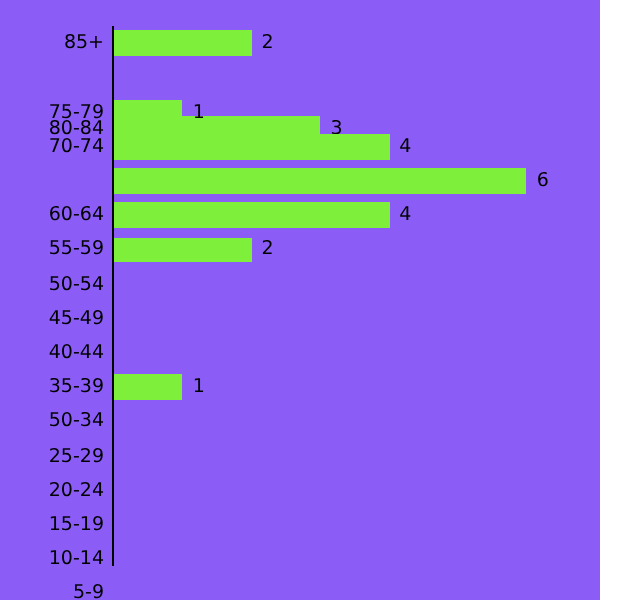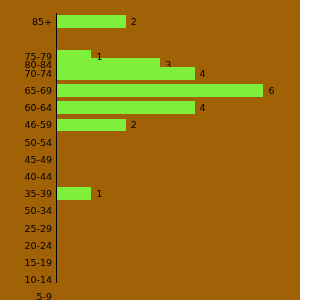--- a/index.html
+++ b/index.html
@@ -10,21 +10,21 @@
   body {
     width: 300px;
     height: 300px;
     font-family: "DejaVu Sans", sans-serif;
     overflow: hidden;
   }
   #chart-root {
     position: relative;
     width: 300px;
     height: 300px;
-    background: #a16207;
+    background: #8b5cf6;
   }
   .plot-area {
     position: absolute;
     left: 0;
     top: 0;
     width: 300px;
     height: 300px;
   }
   .axis-line {
     position: absolute;
@@ -90,31 +90,30 @@
           <div class="cat-label">75-79</div>
           <div class="bar" style="width: 34.4px; background: rgb(126, 240, 60);"></div>
           <div class="bar-value" style="left: 96.4px;">1</div>
         </div>
         <div class="row" style="top: 64.8px;">
           <div class="cat-label">70-74</div>
           <div class="bar" style="width: 137.6px; background: rgb(126, 240, 60);"></div>
           <div class="bar-value" style="left: 199.6px;">4</div>
         </div>
         <div class="row" style="top: 82px;">
-          <div class="cat-label">65-69</div>
           <div class="bar" style="width: 206.4px; background: rgb(126, 240, 60);"></div>
           <div class="bar-value" style="left: 268.4px;">6</div>
         </div>
         <div class="row" style="top: 99.2px;">
           <div class="cat-label">60-64</div>
           <div class="bar" style="width: 137.6px; background: rgb(126, 240, 60);"></div>
           <div class="bar-value" style="left: 199.6px;">4</div>
         </div>
         <div class="row" style="top: 116.4px;">
-          <div class="cat-label">46-59</div>
+          <div class="cat-label">55-59</div>
           <div class="bar" style="width: 68.8px; background: rgb(126, 240, 60);"></div>
           <div class="bar-value" style="left: 130.8px;">2</div>
         </div>
         <div class="row" style="top: 133.6px;">
           <div class="cat-label">50-54</div>
         </div>
         <div class="row" style="top: 150.8px;">
           <div class="cat-label">45-49</div>
         </div>
         <div class="row" style="top: 168px;">

